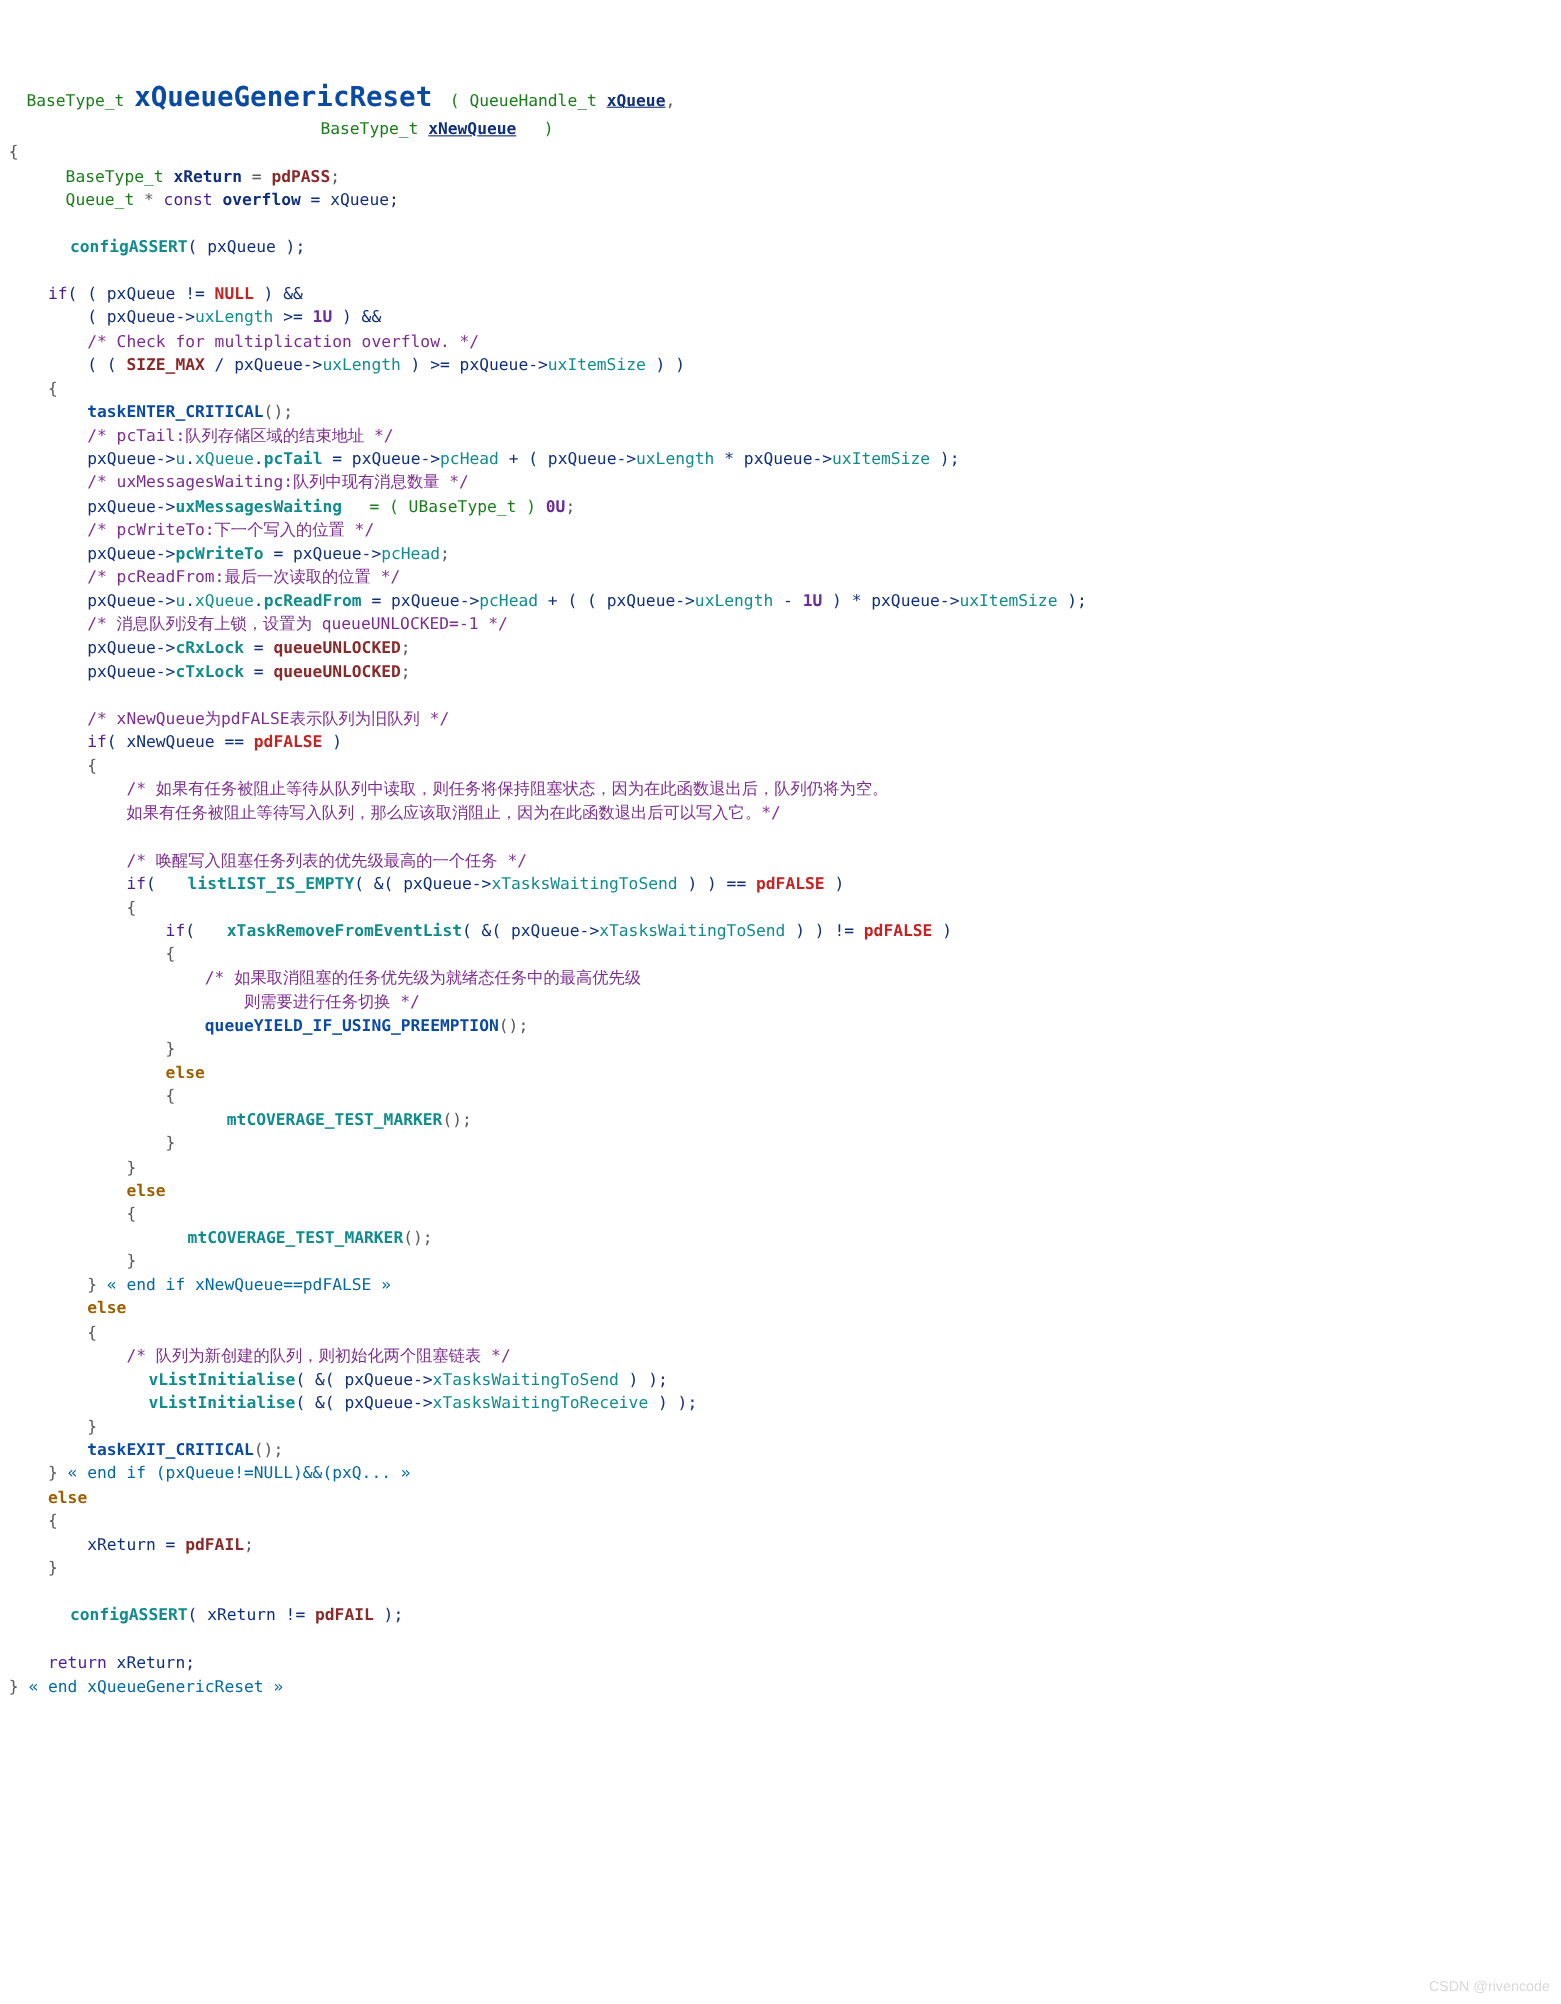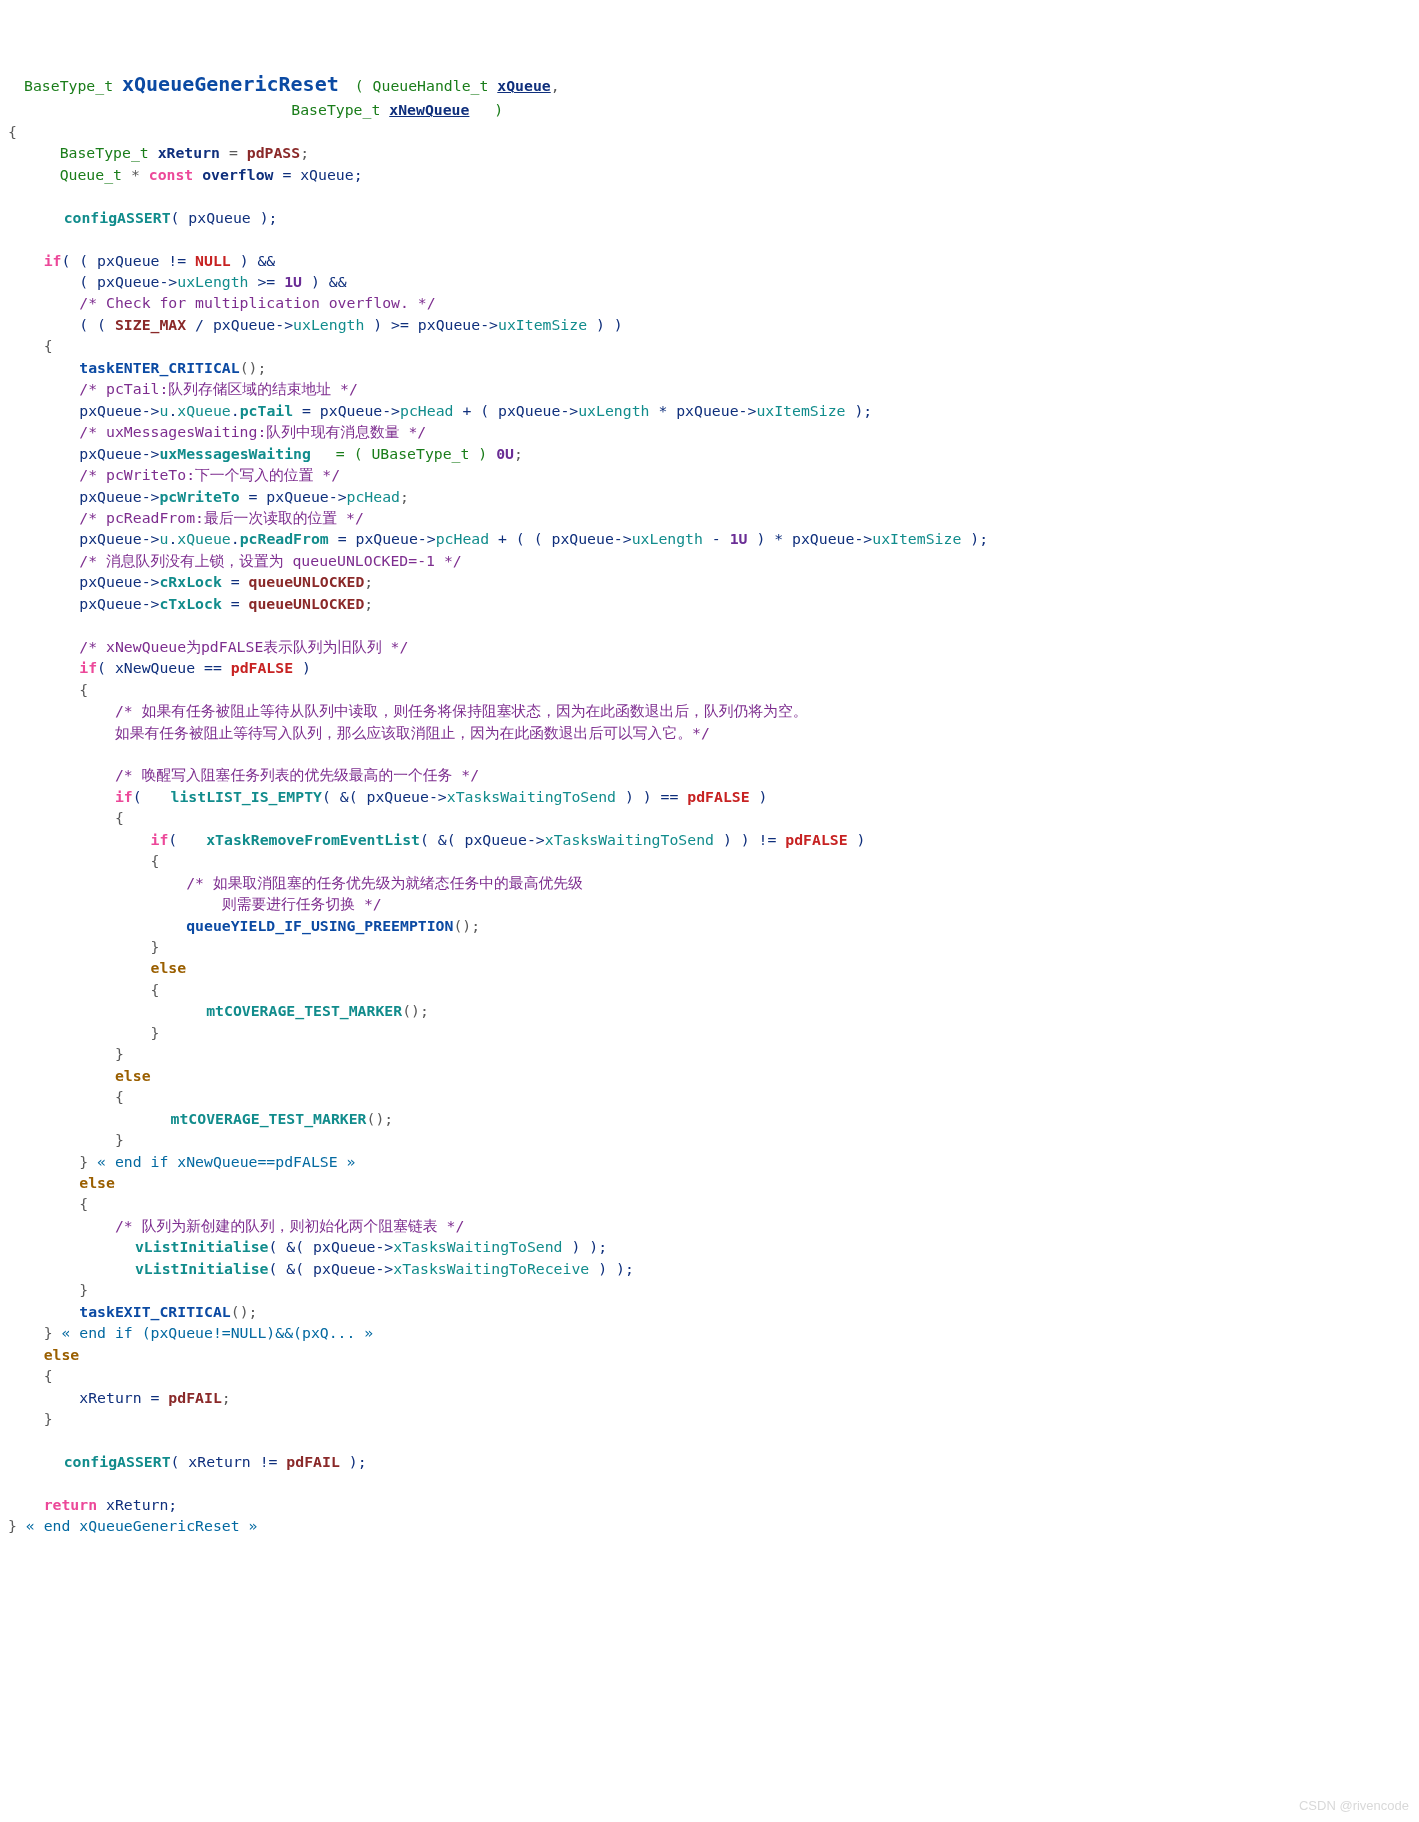--- a/index.html
+++ b/index.html
@@ -6,26 +6,26 @@
     background: #ffffff;
     margin: 0;
     padding: 6px 8px;
     font-family: "Consolas", "DejaVu Sans Mono", "Menlo", monospace;
     font-size: 14.8px;
     line-height: 1.45;
     color: #000;
     white-space: pre;
   }
   .ty   { color: #1a7d1a; margin-left: 16px; }            
-  .fn   { color: #0b4aa3; font-weight: bold; font-size: 20px; }  
+  .fn   { color: #0b4aa3; font-weight: bold; font-size: 25px; }  
   .fn-dec { color:#0b4aa3; font-weight:bold; } 
   .id   { color: #0f2f7c; }            
   .idb  { color: #0f2f7c; font-weight: bold; } 
   .pm   { color: #0f2f7c; text-decoration: underline; font-weight:bold; }  
-  .kw   { color: #ec4899; font-weight: bold; } 
+  .kw   { color: #4c1d95; font-weight: normal; } 
   .kw2  { color: #9a5f00; font-weight: bold; } 
   .cm   { color: #7d2d8f; }            
   .cg   { color: #0369a1; }            
   .op   { color: #5a5a5a; }            
   .nul  { color: #c72222; font-weight: bold; }      
   .num  { color: #6a2d95; font-weight: bold; }      
   .mem  { color: #118c8c; }            
   .mb   { color: #118c8c; font-weight: bold; }
   .mac  { color: #8a2929; font-weight: bold; }      
   .call { color: #118c8c; font-weight: bold; margin-left: 20px; }

